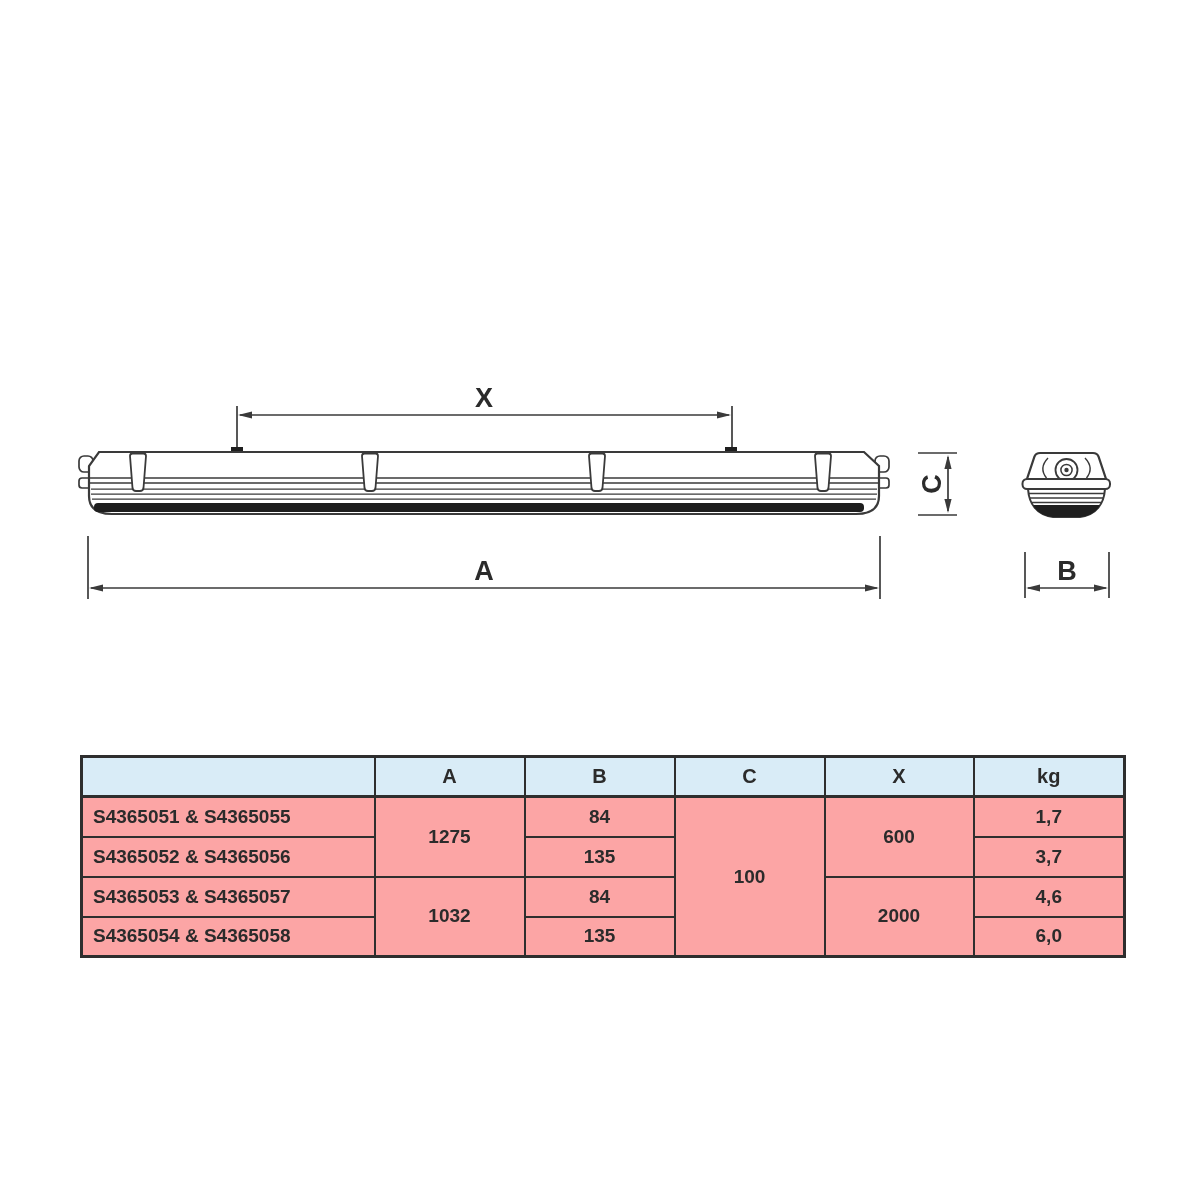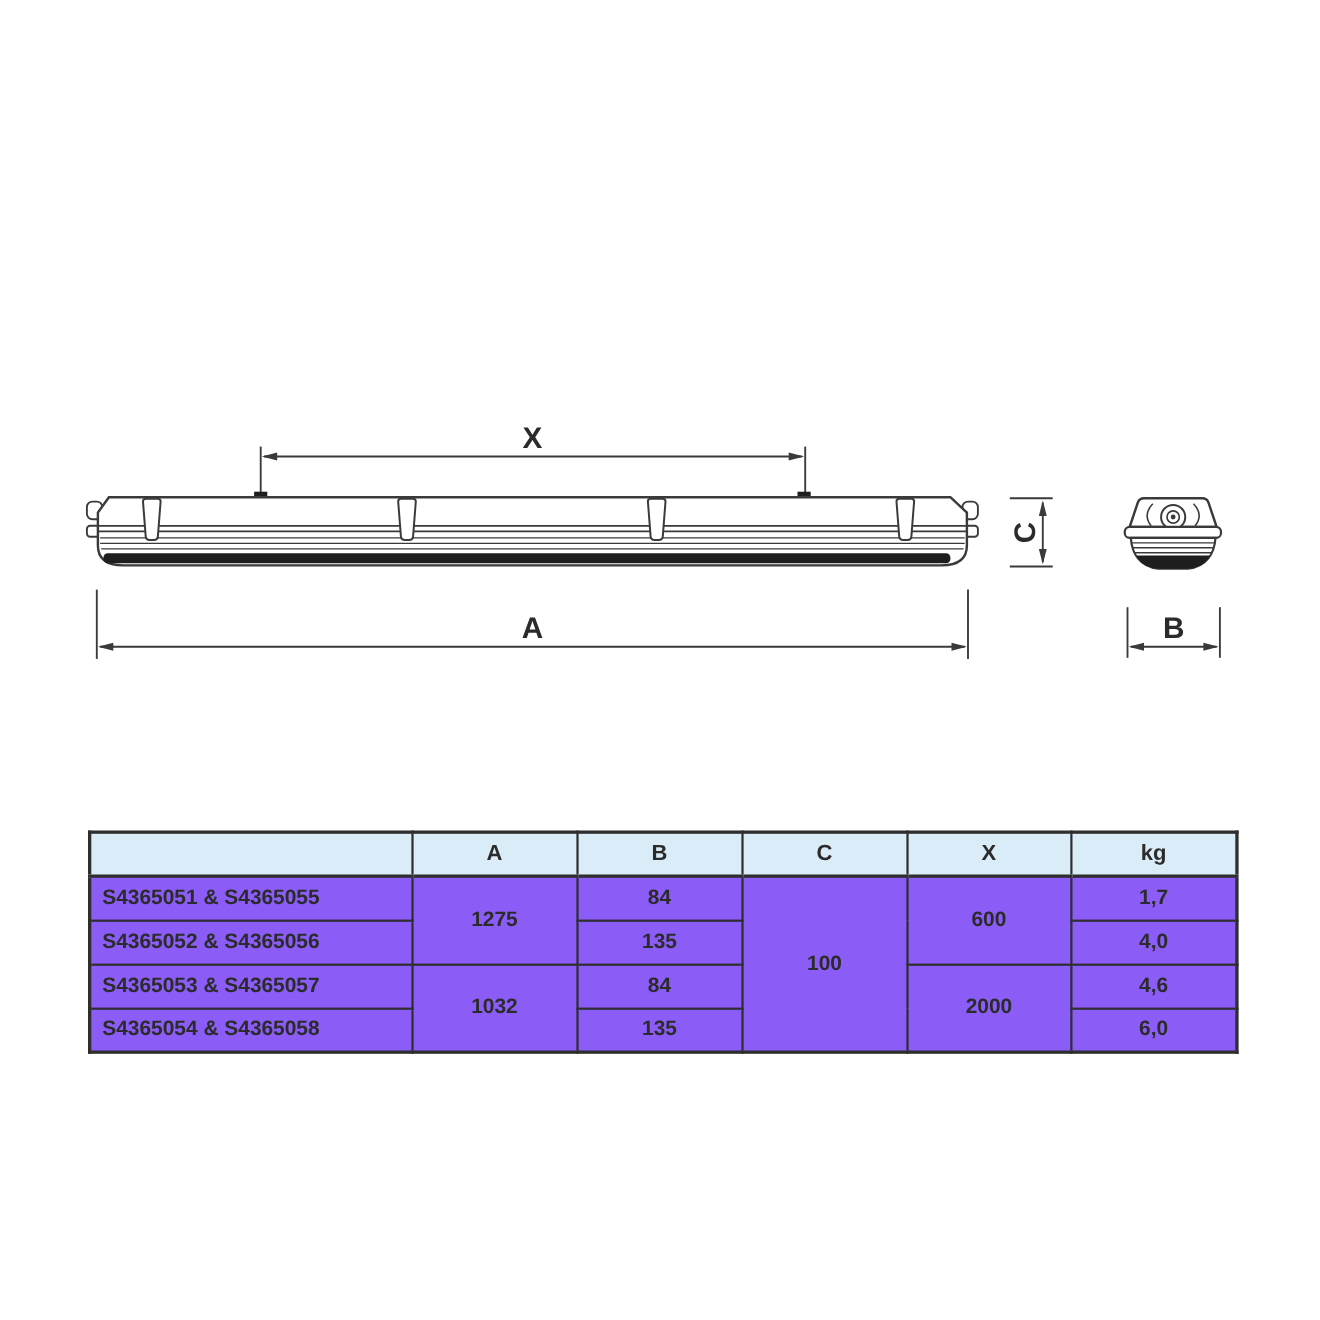--- a/index.html
+++ b/index.html
@@ -20,21 +20,21 @@
   table.dim-table{
     position:absolute;left:80px;top:755px;width:1043px;
     border-collapse:collapse;table-layout:fixed;
     color:var(--text);
   }
   table.dim-table th,table.dim-table td{
     border:2px solid var(--border);
     text-align:center;vertical-align:middle;
     font-size:19px;font-weight:600;
     height:40px;padding:0;
-    background:#8b5cf6;
+    background:#fca5a5;
   }
   table.dim-table thead th{
     background:var(--header-bg);
     font-size:20px;font-weight:700;
     border-bottom:3px solid var(--border);
   }
   table.dim-table .name-cell{
     text-align:left;padding-left:10px;
   }
   table.dim-table{border:3px solid var(--border);}
@@ -156,21 +156,21 @@
         <td class="name-cell">S4365051 &amp; S4365055</td>
         <td rowspan="2">1275</td>
         <td>84</td>
         <td rowspan="4">100</td>
         <td rowspan="2">600</td>
         <td>1,7</td>
       </tr>
       <tr>
         <td class="name-cell">S4365052 &amp; S4365056</td>
         <td>135</td>
-        <td>4,0</td>
+        <td>3,7</td>
       </tr>
       <tr>
         <td class="name-cell">S4365053 &amp; S4365057</td>
         <td rowspan="2">1032</td>
         <td>84</td>
         <td rowspan="2">2000</td>
         <td>4,6</td>
       </tr>
       <tr>
         <td class="name-cell">S4365054 &amp; S4365058</td>

